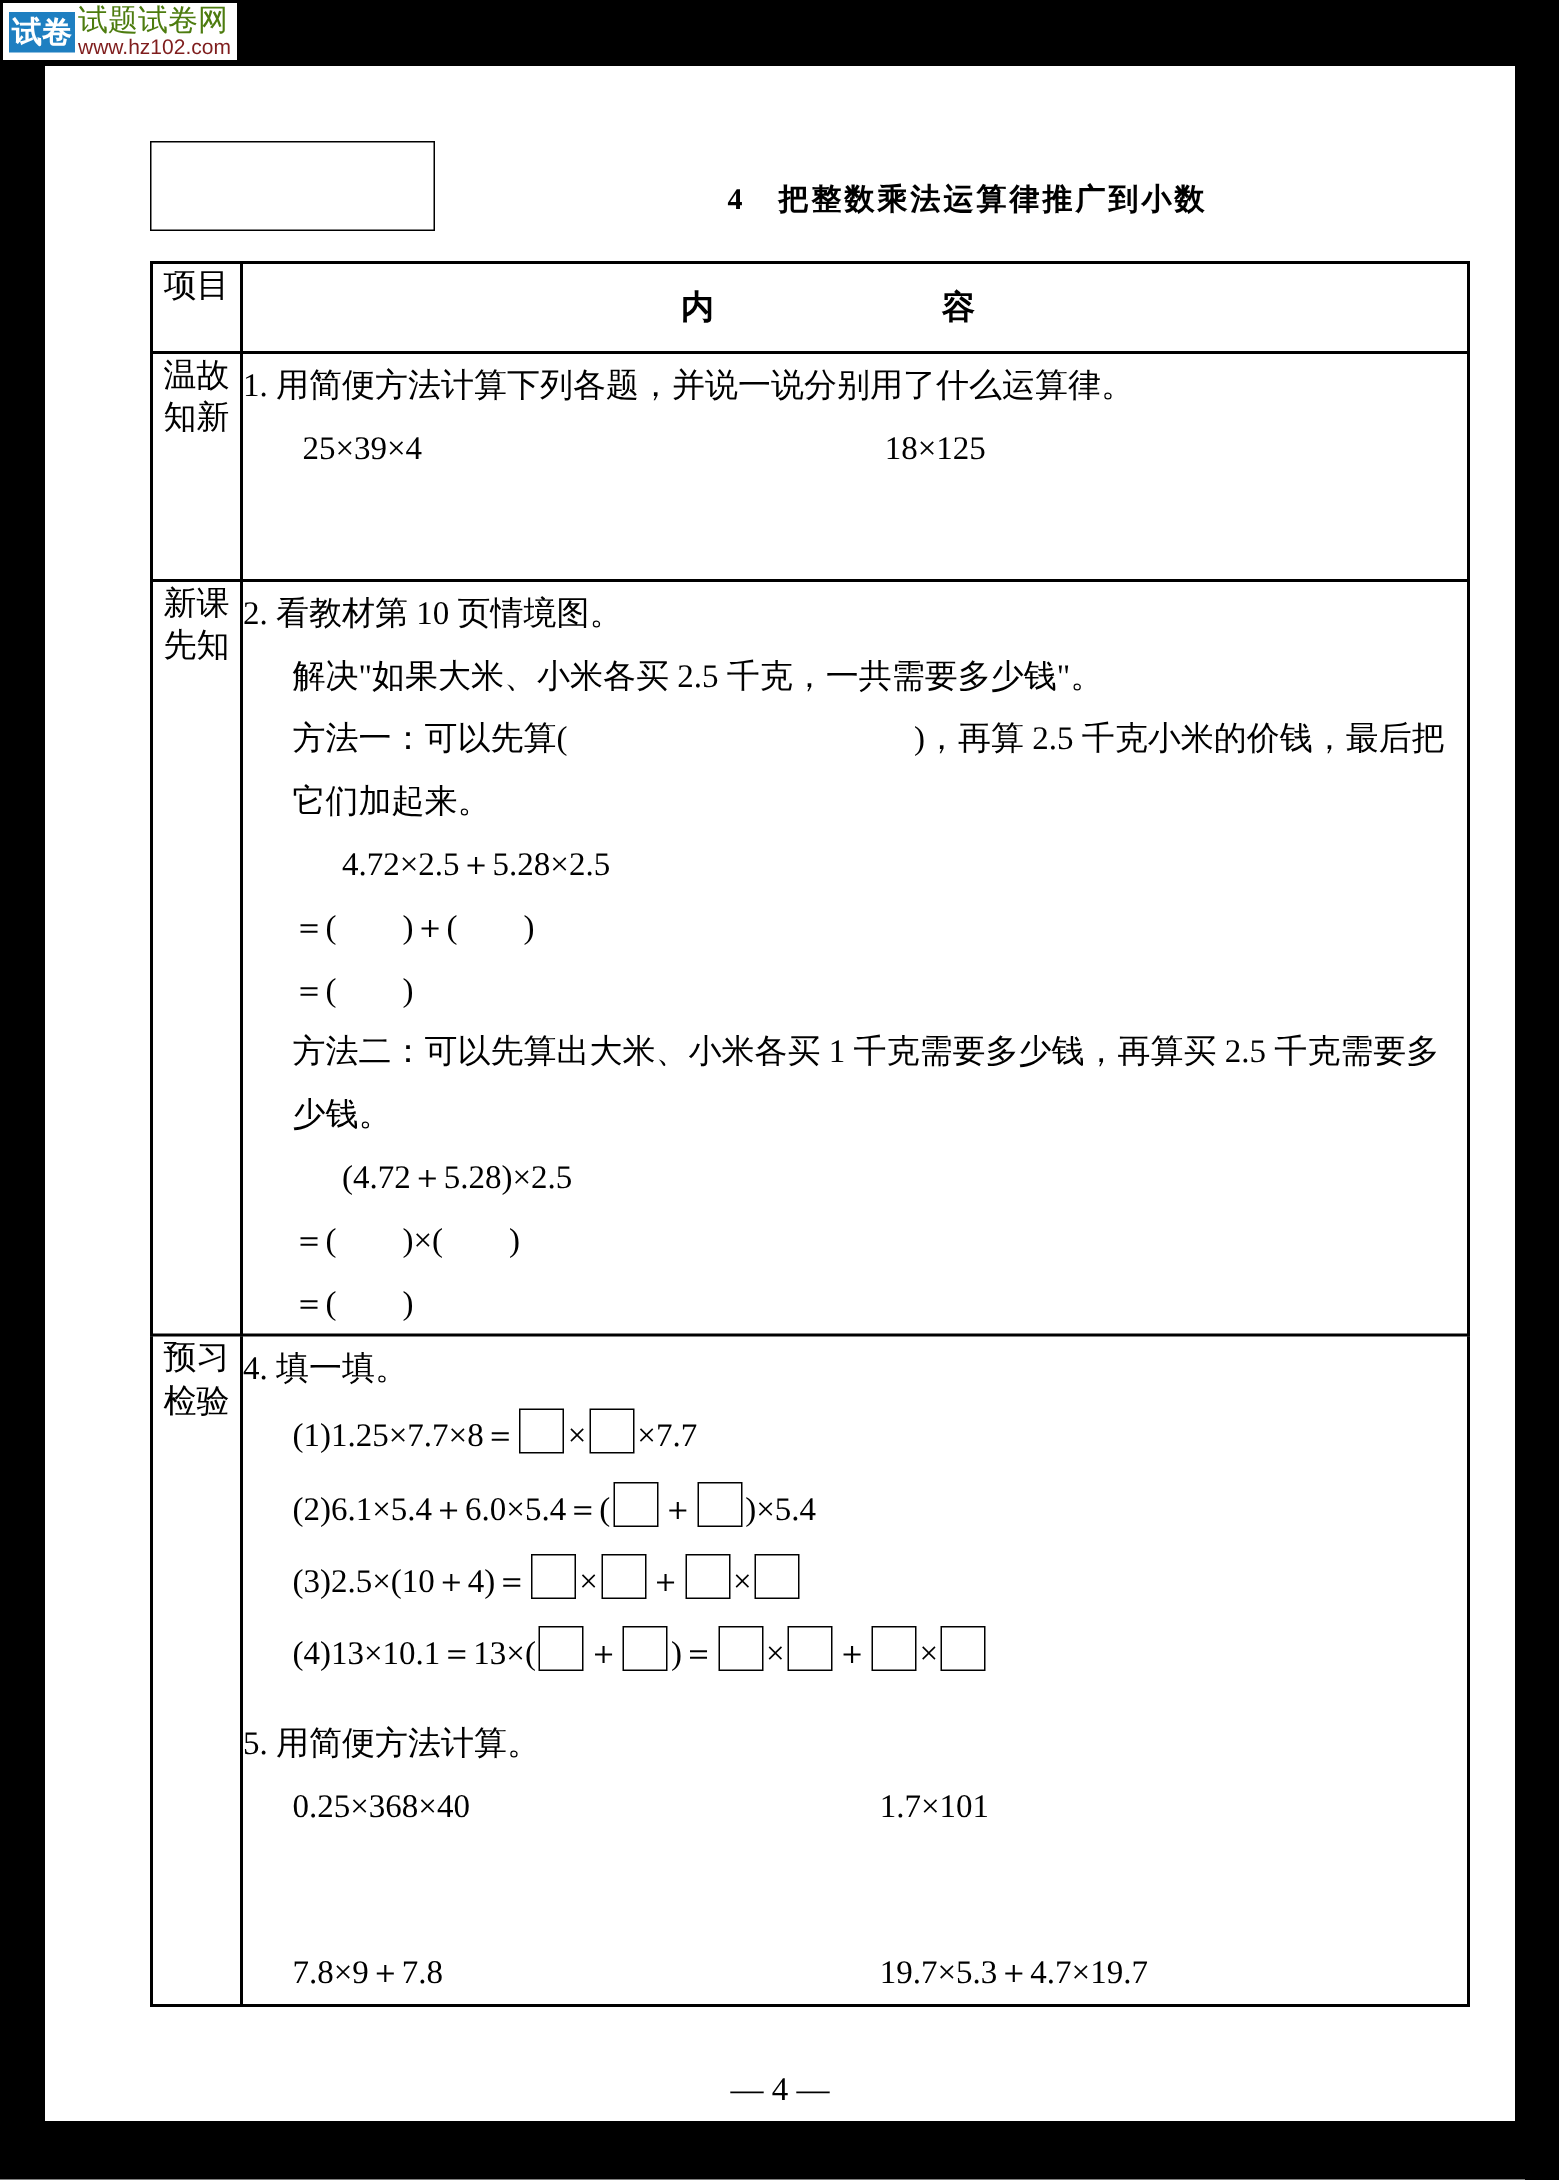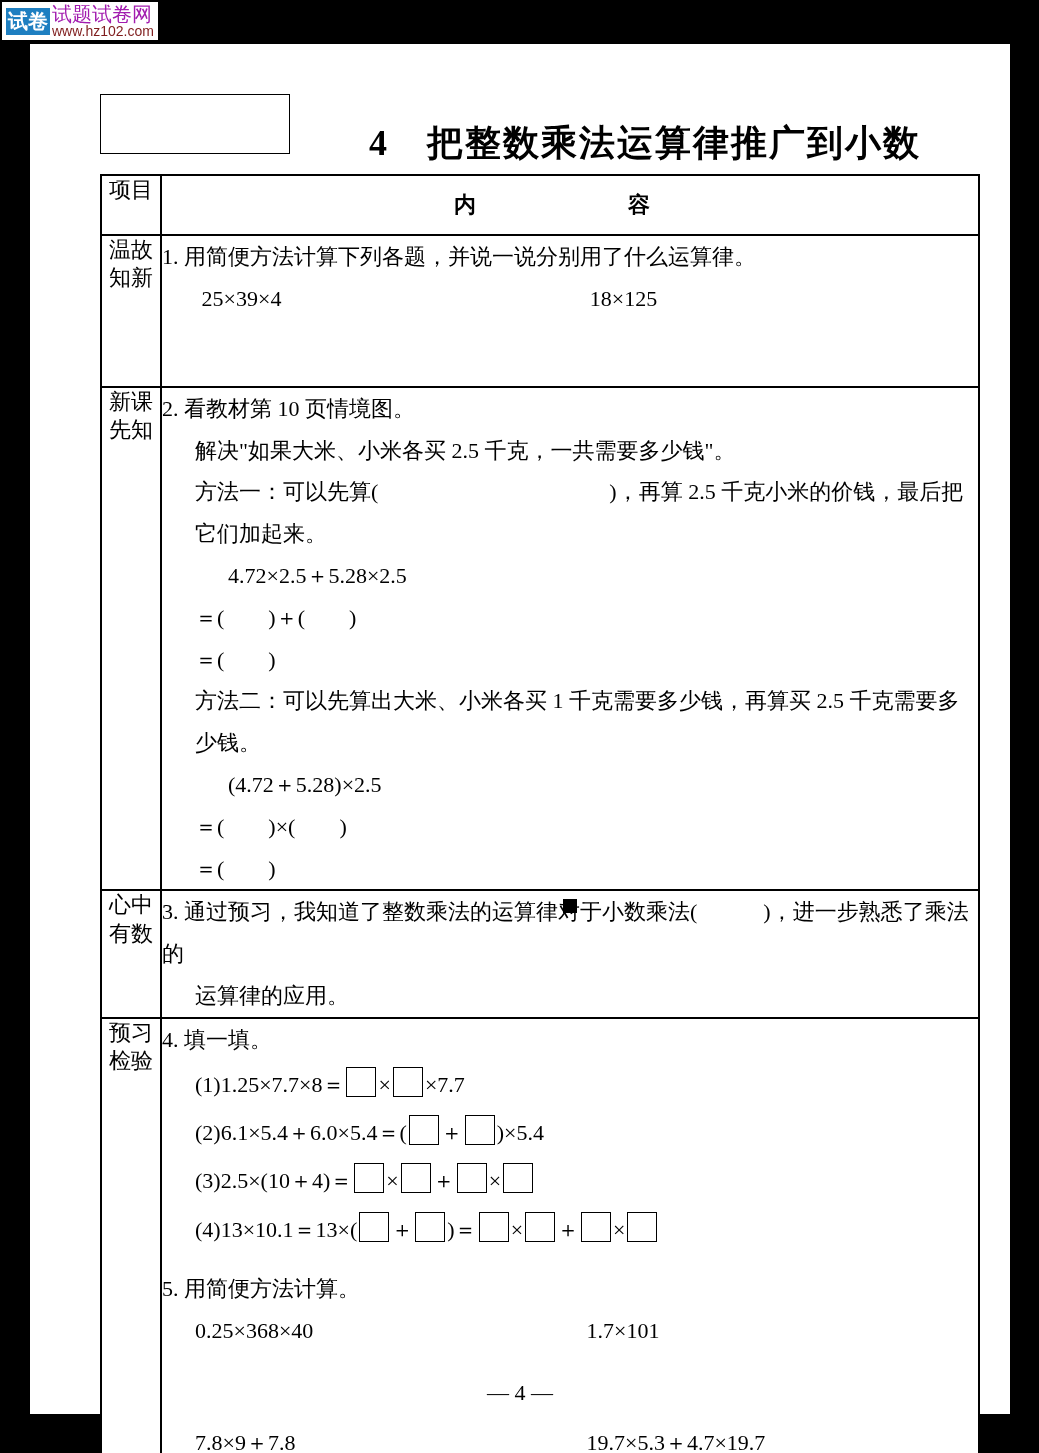--- a/index.html
+++ b/index.html
@@ -22,21 +22,21 @@
     font-size: 20px;
     z-index: 10;
   }
   .wm-box {
     background: #1e7fc1;
     color: #fff;
     font-weight: bold;
     padding: 0 2px;
     font-family: sans-serif;
   }
-  .wm-text1 { color: #a21caf; font-family: sans-serif; }
+  .wm-text1 { color: #4d7c0f; font-family: sans-serif; }
   .wm-text2 { color: #7f1d1d; font-size: 14px; font-family: sans-serif; }
   .page-bg {
     position: absolute;
     top: 44px;
     left: 30px;
     width: 980px;
     height: 1370px;
     background: #fff;
   }
   .top-box {
@@ -48,21 +48,21 @@
     background: #fff;
     border: 1px solid #000;
     z-index: 5;
   }
   .title {
     position: absolute;
     top: 75px;
     left: 290px;
     width: 650px;
     text-align: center;
-    font-size: 36px;
+    font-size: 20px;
     font-weight: bold;
     color: #000;
     letter-spacing: 2px;
   }
   table.outer {
     position: absolute;
     top: 130px;
     left: 70px;
     border-collapse: collapse;
     width: 880px;
@@ -169,28 +169,20 @@
         <div style="padding-left:3em;">4.72×2.5＋5.28×2.5</div>
         <div style="padding-left:1.5em;">＝(　　)＋(　　)</div>
         <div style="padding-left:1.5em;">＝(　　)</div>
         <div style="padding-left:1.5em;">方法二：可以先算出大米、小米各买 1 千克需要多少钱，再算买 2.5 千克需要多少钱。</div>
         <div style="padding-left:3em;">(4.72＋5.28)×2.5</div>
         <div style="padding-left:1.5em;">＝(　　)×(　　)</div>
         <div style="padding-left:1.5em;">＝(　　)</div>
       </td>
     </tr>
 
-    <tr>
-      <td class="rowlabel">心中有数</td>
-      <td class="content" style="position:relative;">
-        <span class="small-blank" style="position:absolute;left:50%;top:8px;transform:translateX(-50%);"></span>
-        <div>3. 通过预习，我知道了整数乘法的运算律对于小数乘法(　　　)，进一步熟悉了乘法的</div>
-        <div style="padding-left:1.5em;">运算律的应用。</div>
-      </td>
-    </tr>
 
     <tr>
       <td class="rowlabel">预习检验</td>
       <td class="content">
         <div>4. 填一填。</div>
         <div style="padding-left:1.5em;line-height:2.2;">
           <span>(1)1.25×7.7×8＝</span><span class="sq"></span><span>×</span><span class="sq"></span><span>×7.7</span>
         </div>
         <div style="padding-left:1.5em;line-height:2.2;">
           <span>(2)6.1×5.4＋6.0×5.4＝(</span><span class="sq"></span><span>＋</span><span class="sq"></span><span>)×5.4</span>

